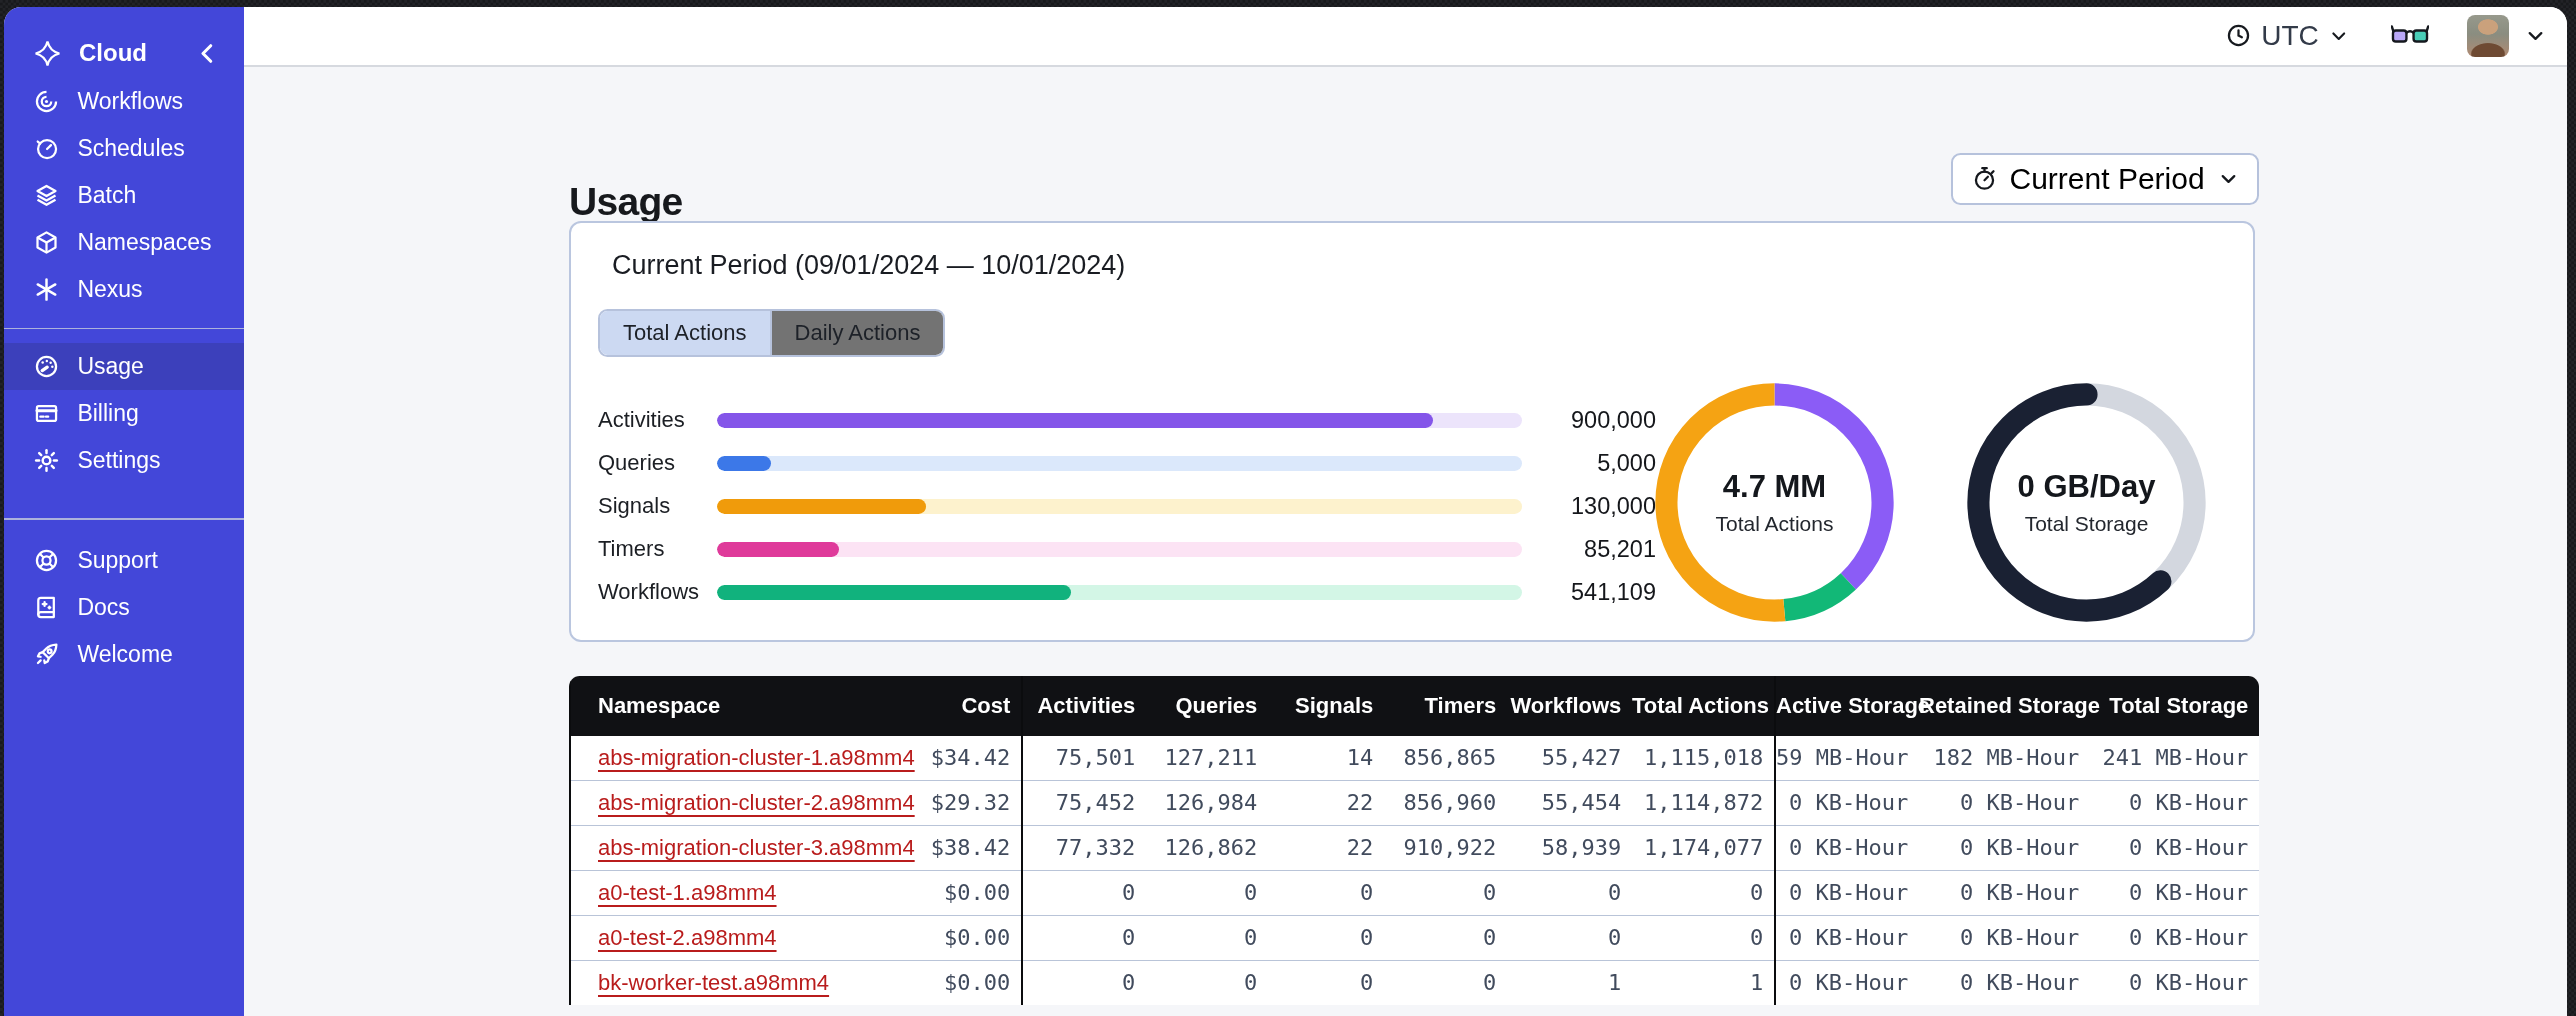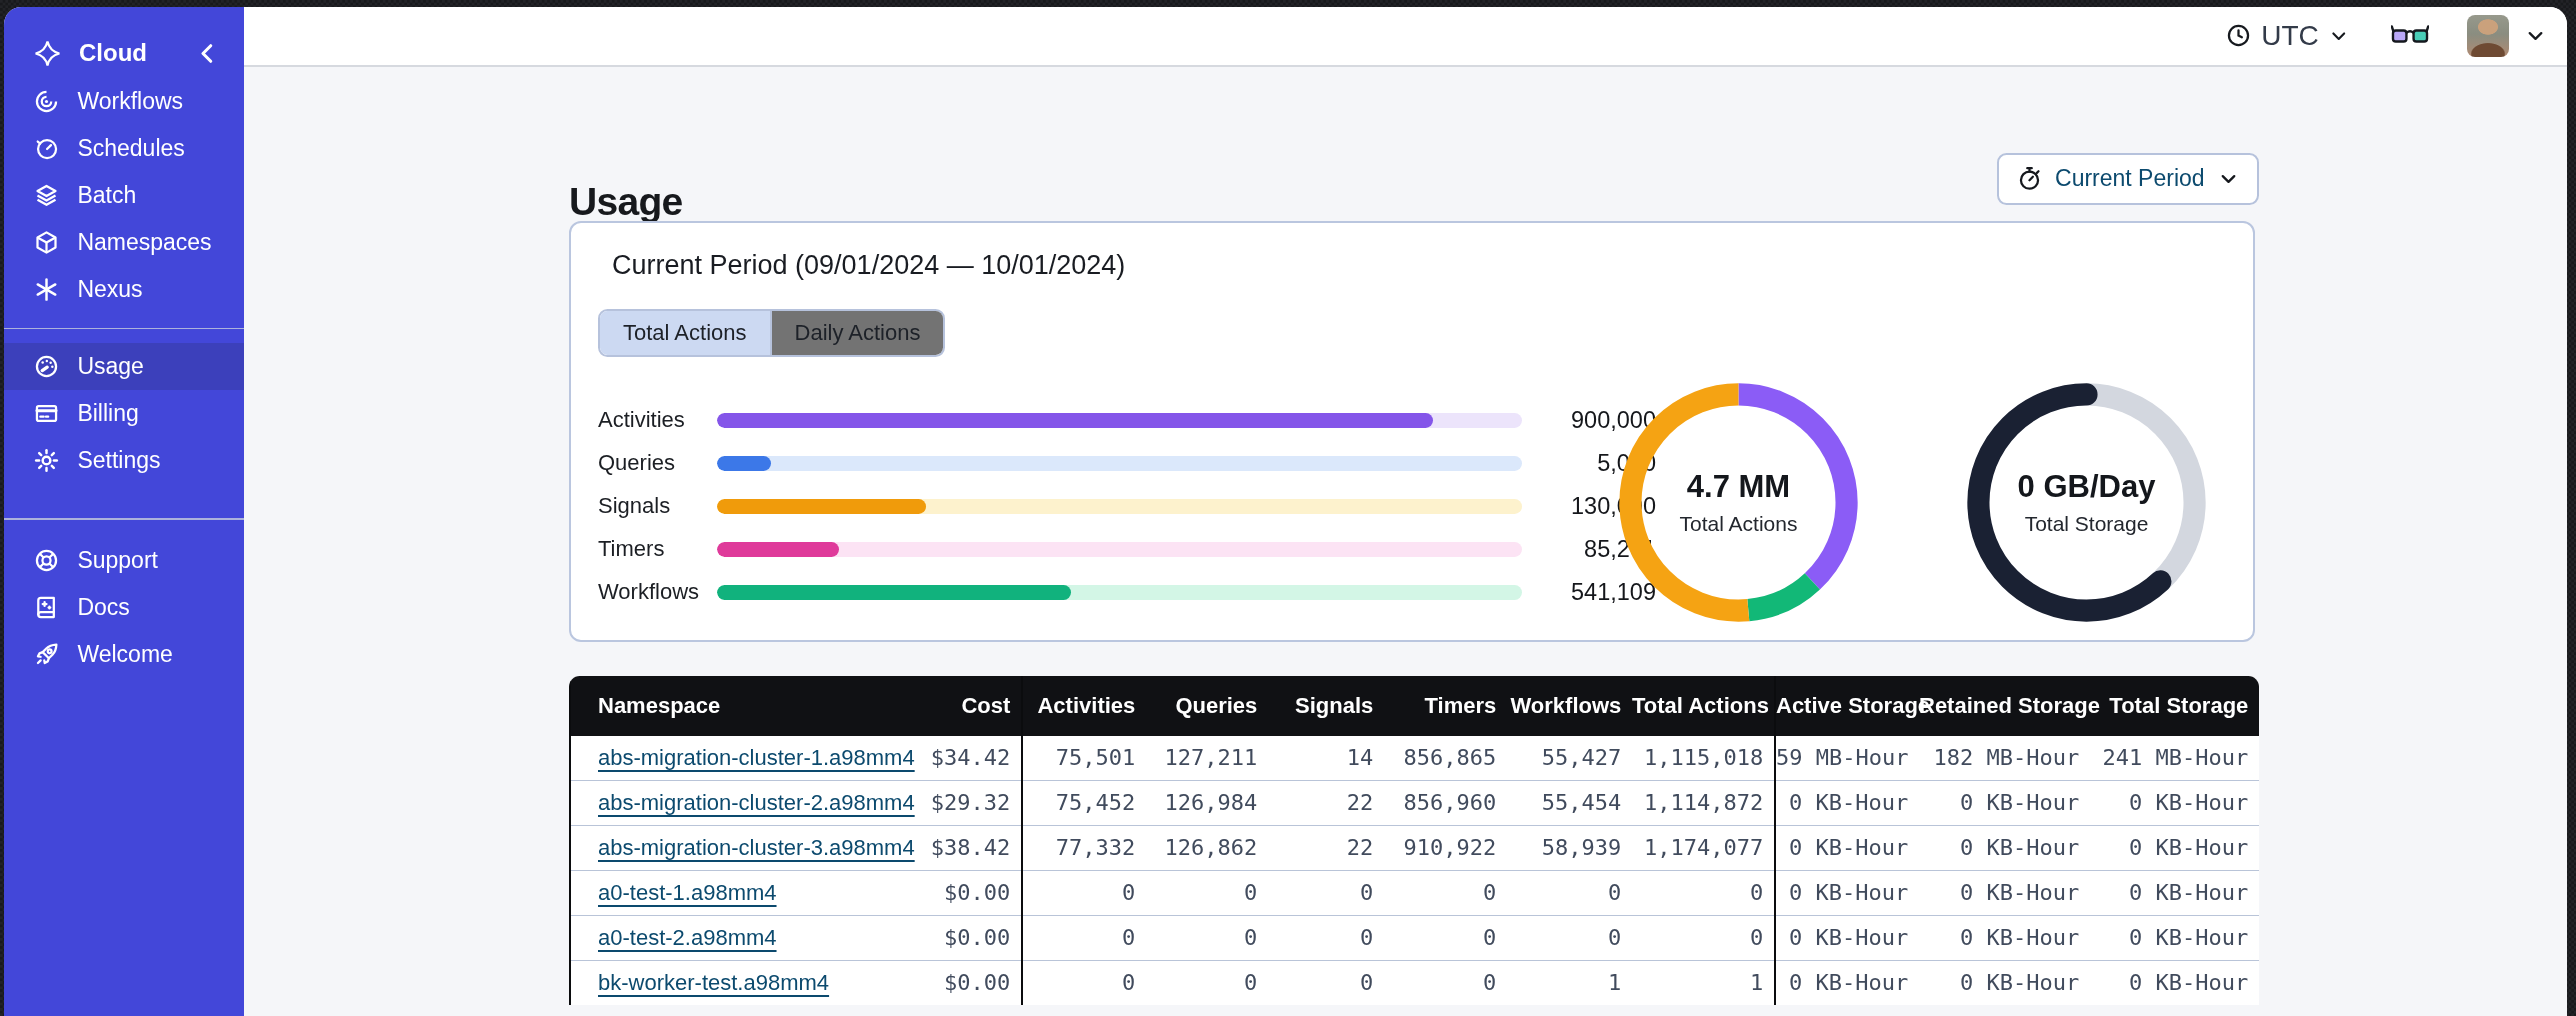--- a/index.html
+++ b/index.html
@@ -45,21 +45,21 @@
   }
   
   .main{position:absolute;left:240px;top:60px;right:0;bottom:0;background:#f5f6f9;}
   .content{position:absolute;left:325px;top:0;width:1690px;}
   .page-head{position:relative;height:154px;}
   .page-title{position:absolute;left:0;top:87px;font-size:39px;font-weight:600;color:#17191d;letter-spacing:-0.7px;}
   .period-btn{
     position:absolute;right:0;top:86px;height:48px;display:flex;align-items:center;gap:12px;
     background:#fff;border:2px solid #b6c2dc;border-radius:9.4px;padding:0 17.4px;cursor:pointer;
   }
-  .period-btn .lbl{font-size:23px;color:#0c4a6e;}
+  .period-btn .lbl{font-size:30px;color:#000000;}
   
   .usage-card{
     position:relative;width:1686px;height:421px;background:#fff;
     border:2px solid #bac6df;border-radius:12px;box-sizing:border-box;
   }
   .card-title{position:absolute;left:27px;top:27px;font-size:27px;color:#191c22;font-weight:500;margin-left:14px;}
   .tabs{position:absolute;left:27px;top:86px;display:inline-flex;border:2px solid #b6c2dc;border-radius:9.4px;overflow:hidden;background:#fff;}
   .tab{height:44px;display:flex;align-items:center;justify-content:center;font-size:22px;color:#1d2128;cursor:pointer;padding:0 23px;background:#737373;}
   .tab.active{background:#ccd9f2;}
   .tab + .tab{border-left:2px solid #b6c2dc;}
@@ -67,38 +67,38 @@
   .bar-row{display:flex;align-items:center;height:43px;}
   .bar-label{width:119px;font-size:22px;color:#1c1f24;}
   .bar-track{width:805px;height:14.8px;border-radius:7.4px;position:relative;overflow:hidden;}
   .bar-fill{position:absolute;left:0;top:0;bottom:0;border-radius:7.4px;}
   .bar-value{width:134px;text-align:right;font-size:23.5px;color:#15171b;}
   .donut{position:absolute;width:239px;height:239px;top:160px;}
   .donut svg{position:absolute;inset:0;}
   .donut-center{position:absolute;inset:0;display:flex;flex-direction:column;align-items:center;justify-content:center;gap:6.7px;}
   .donut-value{font-size:31px;font-weight:600;color:#14171c;}
   .donut-label{font-size:21px;color:#23272e;}
-  #donut-actions{left:1048px;}
+  #donut-actions{left:1084px;}
   #donut-storage{left:1396px;}
   
   .usage-table{margin-top:34px;width:1690px;border-radius:10.7px 10.7px 0 0;overflow:hidden;}
   table{border-collapse:collapse;width:1690px;table-layout:fixed;background:#fff;
         border-left:2.7px solid #0b0c0e;border-right:2.7px solid #0b0c0e;box-sizing:border-box;}
   thead th{
     background:#101114;color:#fff;font-size:22px;font-weight:700;height:60px;
     text-align:right;padding:0 10.7px 0 0;white-space:nowrap;
   }
   thead th:first-child{text-align:left;padding-left:27px;}
   tbody td{
     height:44px;font-family:"DejaVu Sans Mono","Liberation Mono",monospace;
     font-size:22px;color:#414b5d;text-align:right;padding:0 10.7px 0 0;white-space:nowrap;
   }
   tbody td:first-child{
     text-align:left;padding-left:27px;
-    font-family:"Liberation Sans","DejaVu Sans",sans-serif;color:#0c4a6e;
+    font-family:"Liberation Sans","DejaVu Sans",sans-serif;color:#b91c1c;
   }
   tbody tr + tr td{border-top:1.3px solid #b9c4d8;}
   .group-end{border-right:2.7px solid #0b0c0e;}
   .ns-link{text-decoration:underline;text-decoration-thickness:1.7px;text-underline-offset:5.4px;cursor:pointer;}
   svg{display:block;}
 </style>
 </head>
 <body>
 
 <div class="window">

